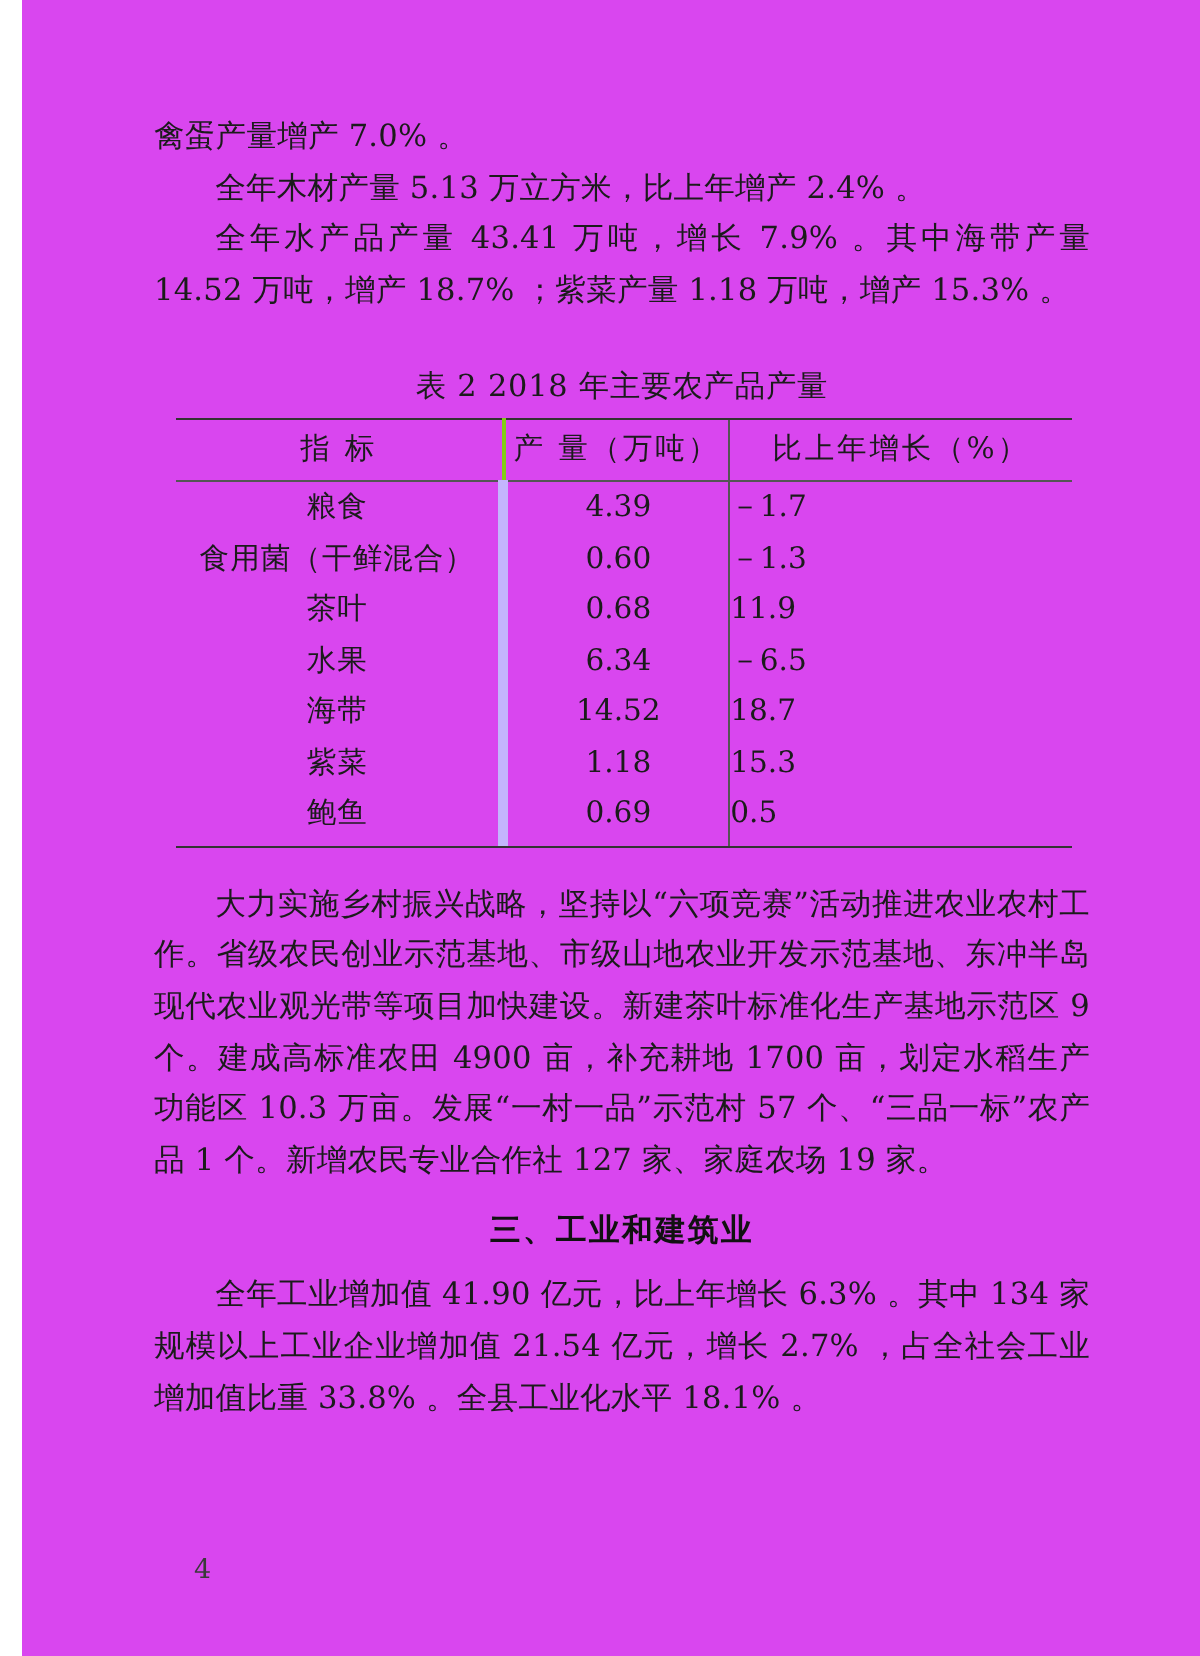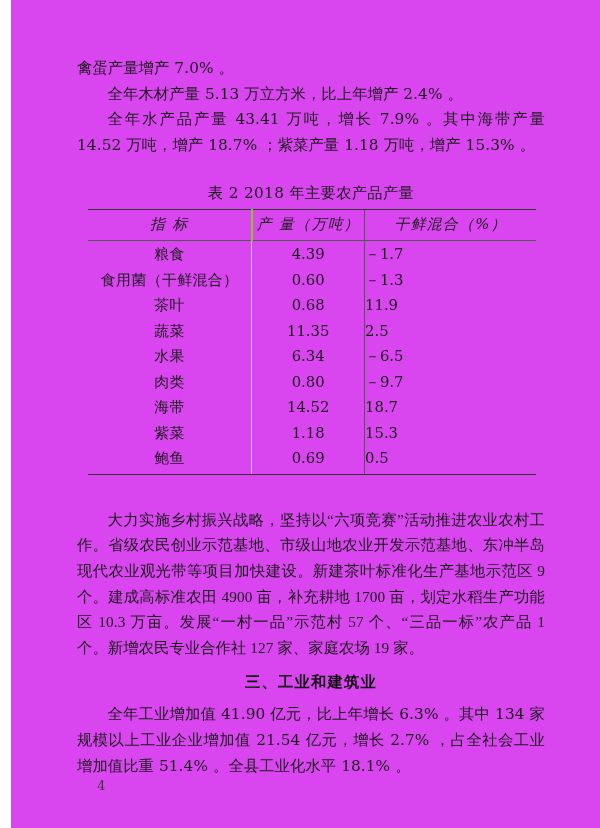--- a/index.html
+++ b/index.html
@@ -68,42 +68,41 @@
     font-size: 14.8px;
     color: #1b1b1b;
   }
   table.prod thead th {
     font-weight: normal;
     padding: 5px 0 6px 0;
     border-top: 1.4px solid #333;
     border-bottom: 1px solid #555;
     text-align: center;
     letter-spacing: 1.4px;
-    font-style: italic;
   }
   table.prod thead th.c1 { width: 164px; }
   table.prod thead th.c2 {
     width: 112px;
     border-left: 2px solid #84cc16;
   }
   table.prod thead th.c3 {
     width: 172px;
     border-left: 1px solid #555;
   }
   table.prod tbody td {
     padding: 3.0px 0 3.0px 0;
     line-height: 19.5px;
   }
   table.prod tbody td.c1 {
     text-align: center;
     letter-spacing: 0.5px;
   }
   table.prod tbody td.c2 {
     text-align: center;
-    border-left: 1px solid #c4b5fd;
+    border-left: 5px solid #c4b5fd;
   }
   table.prod tbody td.c3 {
     text-align: left;
     padding-right: 22px;
     border-left: 1px solid #555;
   }
   table.prod tbody tr.gap td {
     padding-top: 9px;
   }
   table.prod tbody tr:last-child td {
@@ -123,22 +122,21 @@
     font-size: 15.3px;
     line-height: 24px;
     letter-spacing: 1.2px;
     color: #111;
     margin-top: 10px;
     margin-bottom: 8px;
     font-family: "DejaVu Sans", "Liberation Sans", sans-serif;
   }
 
   .p-after-table {
-    margin-top: 32px;
-    font-family: Liberation Serif, serif;
+    margin-top: 16px;
   }
 
   
   .page-number {
     position: absolute;
     left: 86px;
     top: 777px;
     font-size: 13.5px;
     color: #3a3a3a;
   }
@@ -157,55 +155,45 @@
 
     <div class="table-wrap">
 
       <div class="table-title">表 2    2018 年主要农产品产量</div>
 
       <table class="prod">
         <thead>
           <tr>
             <th class="c1">指 标</th>
             <th class="c2">产 量（万吨）</th>
-            <th class="c3">干鲜混合（%）</th>
+            <th class="c3">比上年增长（%）</th>
           </tr>
         </thead>
         <tbody>
           <tr>
             <td class="c1">粮食</td>
             <td class="c2">4.39</td>
             <td class="c3">－1.7</td>
           </tr>
           <tr>
             <td class="c1">食用菌（干鲜混合）</td>
             <td class="c2">0.60</td>
             <td class="c3">－1.3</td>
           </tr>
           <tr>
             <td class="c1">茶叶</td>
             <td class="c2">0.68</td>
             <td class="c3">11.9</td>
           </tr>
           <tr>
-            <td class="c1">蔬菜</td>
-            <td class="c2">11.35</td>
-            <td class="c3">2.5</td>
-          </tr>
-          <tr>
             <td class="c1">水果</td>
             <td class="c2">6.34</td>
             <td class="c3">－6.5</td>
           </tr>
           <tr>
-            <td class="c1">肉类</td>
-            <td class="c2">0.80</td>
-            <td class="c3">－9.7</td>
-          </tr>
-          <tr>
             <td class="c1">海带</td>
             <td class="c2">14.52</td>
             <td class="c3">18.7</td>
           </tr>
           <tr>
             <td class="c1">紫菜</td>
             <td class="c2">1.18</td>
             <td class="c3">15.3</td>
           </tr>
           <tr>
@@ -216,18 +204,18 @@
         </tbody>
       </table>
 
       <div class="table-bottom-rule"></div>
     </div>
 
     <p class="para indent p-after-table">大力实施乡村振兴战略，坚持以“六项竞赛”活动推进农业农村工作。省级农民创业示范基地、市级山地农业开发示范基地、东冲半岛现代农业观光带等项目加快建设。新建茶叶标准化生产基地示范区 9 个。建成高标准农田 4900 亩，补充耕地 1700 亩，划定水稻生产功能区 10.3 万亩。发展“一村一品”示范村 57 个、“三品一标”农产品 1 个。新增农民专业合作社 127 家、家庭农场 19 家。</p>
 
     <div class="section-heading">三、工业和建筑业</div>
 
-    <p class="para indent">全年工业增加值 41.90 亿元，比上年增长 6.3% 。其中 134 家规模以上工业企业增加值 21.54 亿元，增长 2.7% ，占全社会工业增加值比重 51.4% 。全县工业化水平 18.1% 。</p>
+    <p class="para indent">全年工业增加值 41.90 亿元，比上年增长 6.3% 。其中 134 家规模以上工业企业增加值 21.54 亿元，增长 2.7% ，占全社会工业增加值比重 33.8% 。全县工业化水平 18.1% 。</p>
 
   </div>
 
   <div class="page-number">4</div>
 </div>
 
 </body></html>

